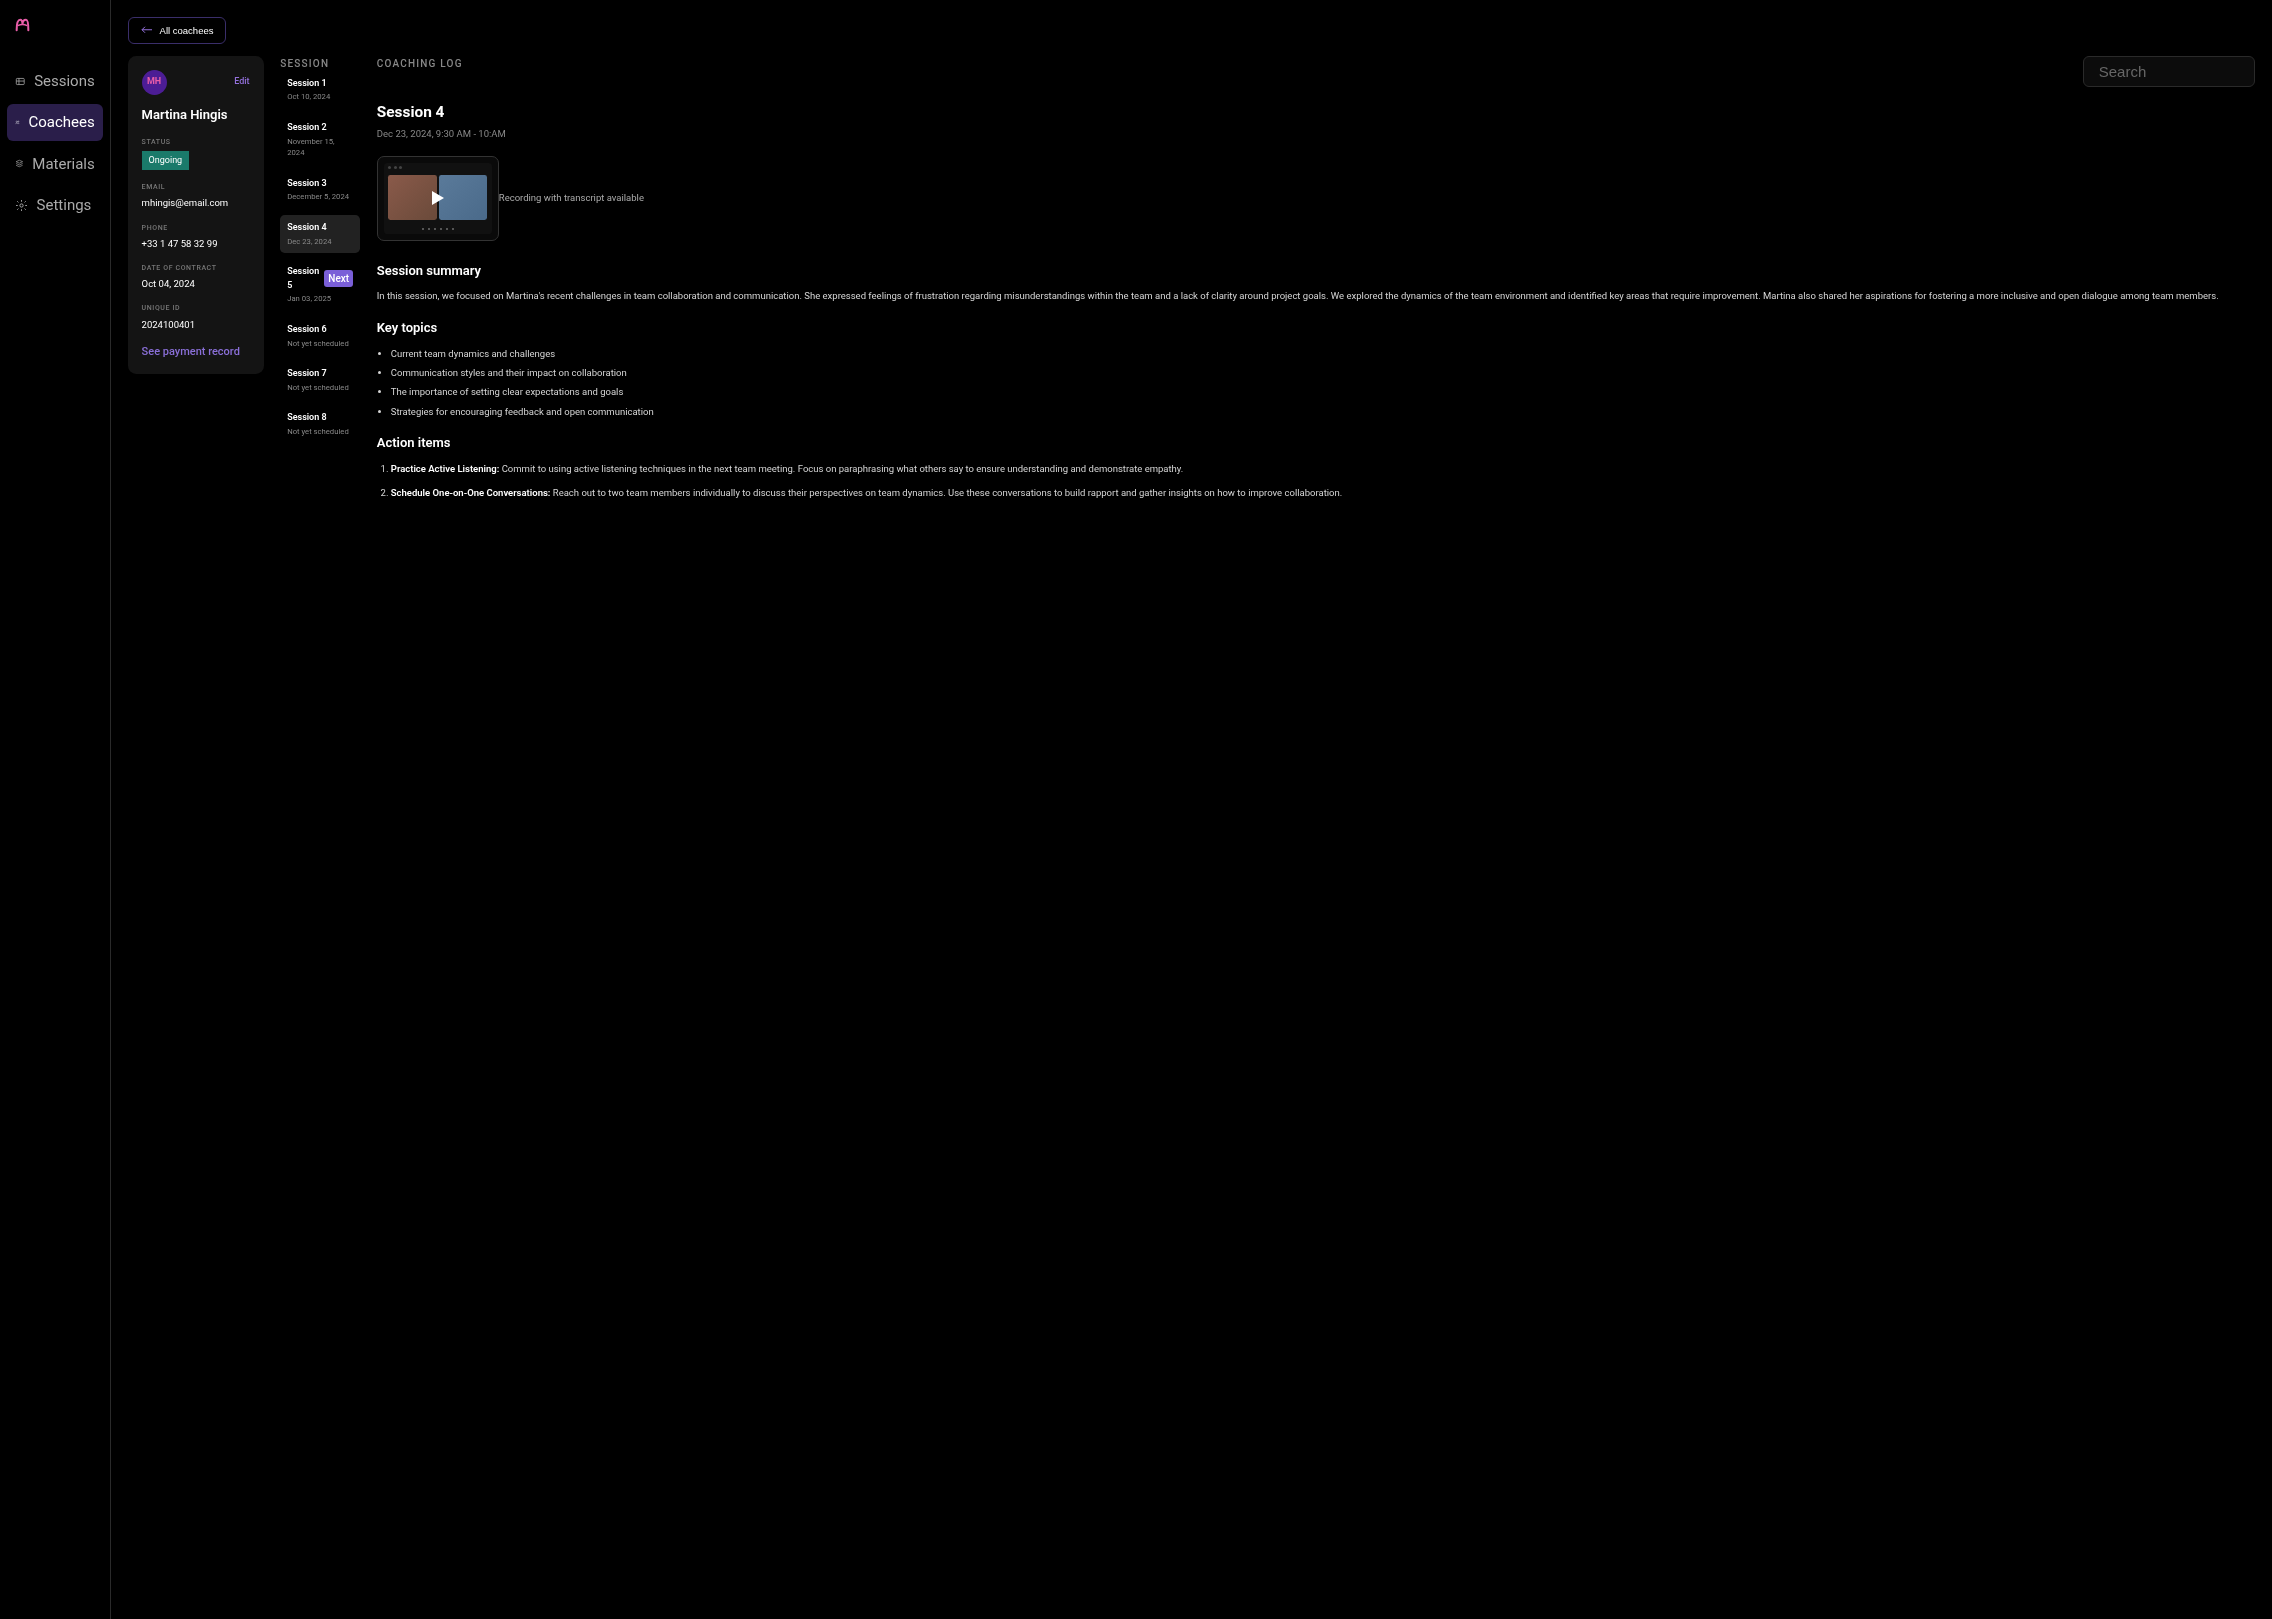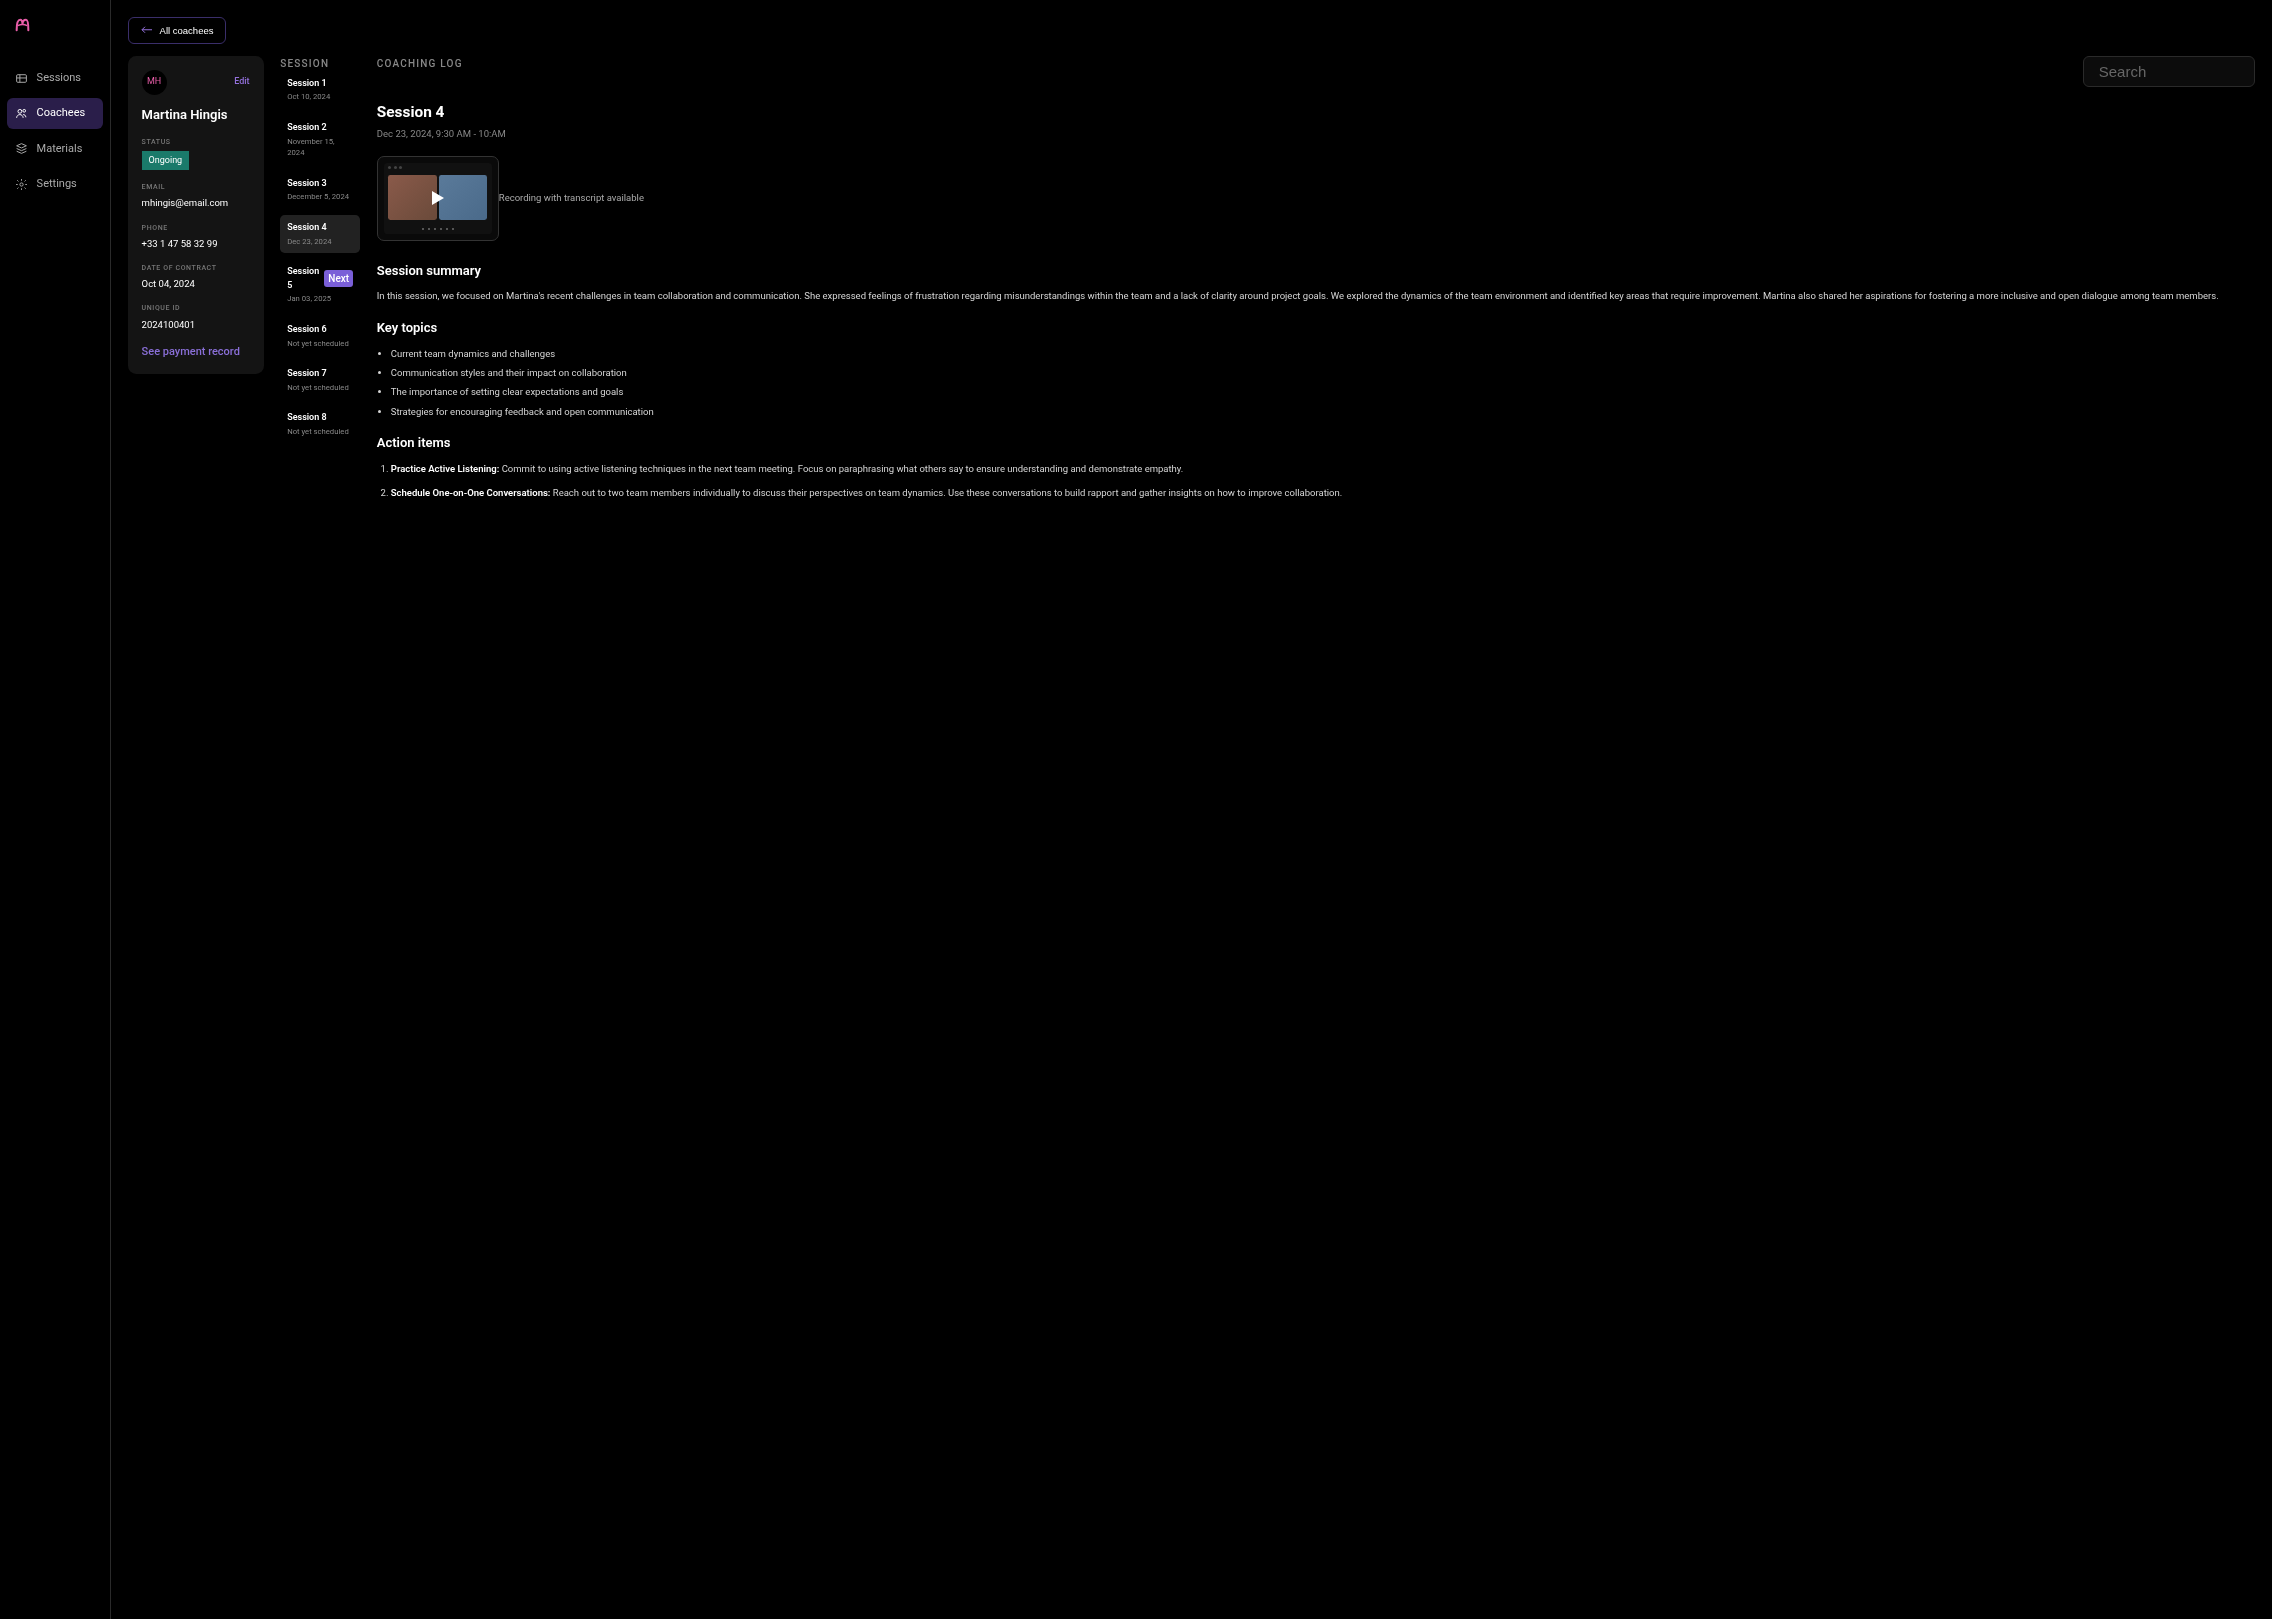--- a/index.html
+++ b/index.html
@@ -1,30 +1,30 @@
 <!DOCTYPE html>
 <html style="font-size:9.5px"><head>
 <meta charset="utf-8">
 <style>
 *{margin:0;padding:0;box-sizing:border-box}
 body{background:#000;color:#fff;font-family:-apple-system,BlinkMacSystemFont,"Segoe UI",Roboto,sans-serif;font-size:9.5px;line-height:1.5;overflow:hidden}
 .app{display:flex;height:100vh;width:100vw}
 .sidebar{width:111px;flex-shrink:0;border-right:0.6px solid #2a2a2a;padding:14px 7px}
 .logo{margin:0 0 24px 4.7px}
 .logo svg{width:21px;height:21px}
-.nav-item{display:flex;align-items:center;gap:8.3px;padding:7px 8.3px;border-radius:6px;color:#aaa;cursor:pointer;margin-bottom:4.7px;font-size:11px}
+.nav-item{display:flex;align-items:center;gap:8.3px;padding:7px 8.3px;border-radius:6px;color:#aaa;cursor:pointer;margin-bottom:4.7px;font-size:15px}
 .nav-item.active{background:#2a1e4a;color:#fff}
 .nav-item svg{width:13px;height:13px;stroke:currentColor;fill:none;stroke-width:1.8}
 .main{flex:1;display:flex;flex-direction:column;padding:16.6px;overflow:auto}
 .back-btn{display:inline-flex;align-items:center;gap:7px;border:0.6px solid #3a2e6a;background:transparent;color:#fff;padding:7px 12px;border-radius:6px;font-size:9.5px;cursor:pointer;margin-bottom:12px;width:fit-content;font-weight:500}
 .back-btn svg{width:12px;height:9.5px;stroke:#9370db;fill:none;stroke-width:2}
 .content{display:flex;gap:16.6px;align-items:flex-start}
 .card{background:#141414;border-radius:8.3px;padding:14px;width:136px;flex-shrink:0}
 .card-head{display:flex;justify-content:space-between;align-items:center;margin-bottom:10.7px}
-.avatar{width:25px;height:25px;border-radius:50%;background:#000000;color:#e85da8;display:flex;align-items:center;justify-content:center;font-weight:400;font-size:9px}
+.avatar{width:25px;height:25px;border-radius:50%;background:#4c1d95;color:#e85da8;display:flex;align-items:center;justify-content:center;font-weight:700;font-size:9px}
 .edit-link{color:#9370db;font-size:9px;cursor:pointer;font-weight:500}
 .card h2{font-size:13px;font-weight:600;margin-bottom:12px}
 .field-label{color:#777;font-size:7px;letter-spacing:0.6px;margin-bottom:3.6px;font-weight:500}
 .field-value{color:#fff;font-size:9.5px;margin-bottom:12px}
 .badge{display:inline-block;background:#1a7a6a;color:#fff;padding:3px 7px;border-radius:0;font-size:9px;margin-bottom:12px}
 .payment-link{color:#8a6fd8;font-size:11px;cursor:pointer;font-weight:500}
 .session-col{width:80px;flex-shrink:0}
 .col-title{color:#888;font-size:10px;letter-spacing:1.2px;margin-bottom:0;font-weight:500}
 .session-item{padding:6px 7px;border-radius:4.7px;cursor:pointer;margin-bottom:6px}
 .session-item.active{background:#222}

